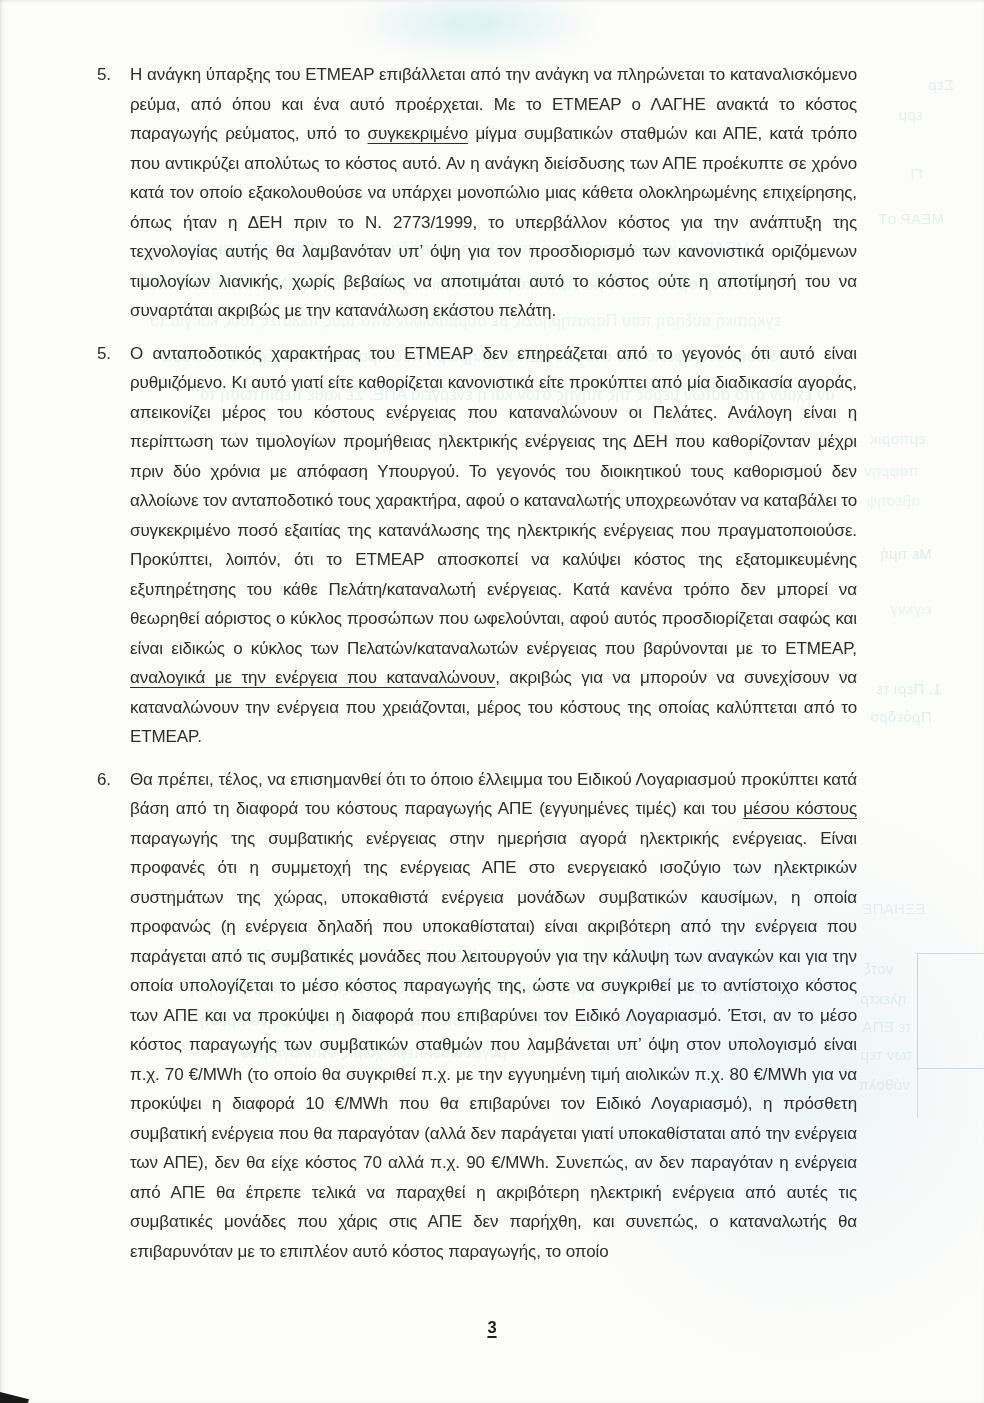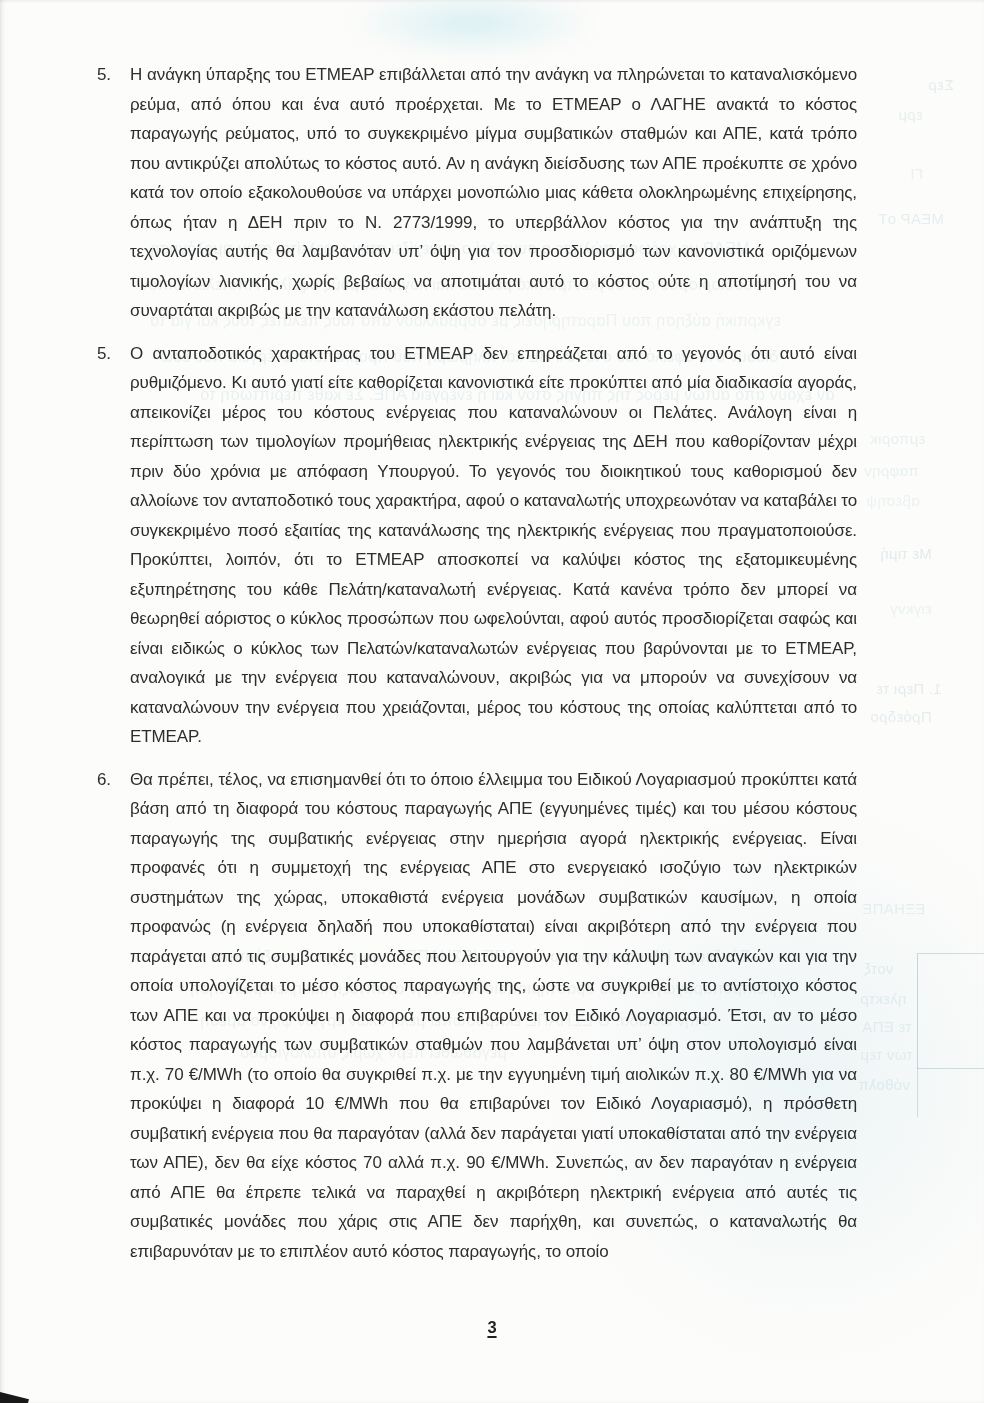--- a/index.html
+++ b/index.html
@@ -65,20 +65,21 @@
     color:var(--ink);
     font-size:17px;
     line-height:29.5px;
     letter-spacing:-0.1px;
     z-index:2;
   }
   .para{display:flex; margin:0 0 13px 0;}
   .pnum{flex:0 0 33px; width:33px;}
   .ptext{flex:1 1 auto; text-align:justify;}
   .u{
+    text-decoration:underline;
     text-decoration-thickness:1.4px;
     text-underline-offset:4px;
   }
   
   .pagenum{
     position:absolute; left:0; top:1318px; width:984px;
     text-align:center; z-index:2;
   }
   .pagenum .num{
     display:inline-block;

